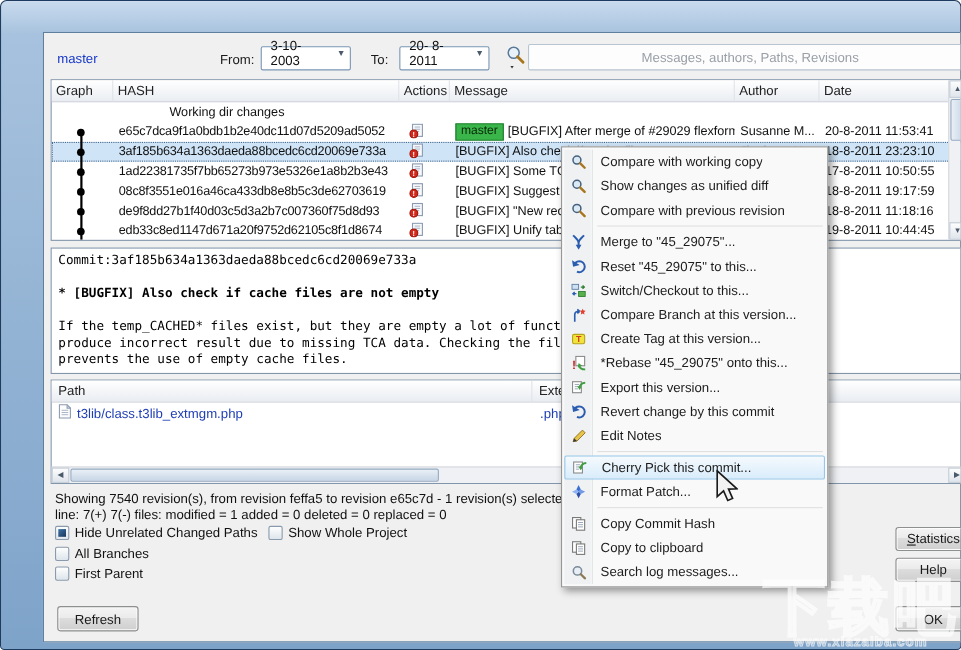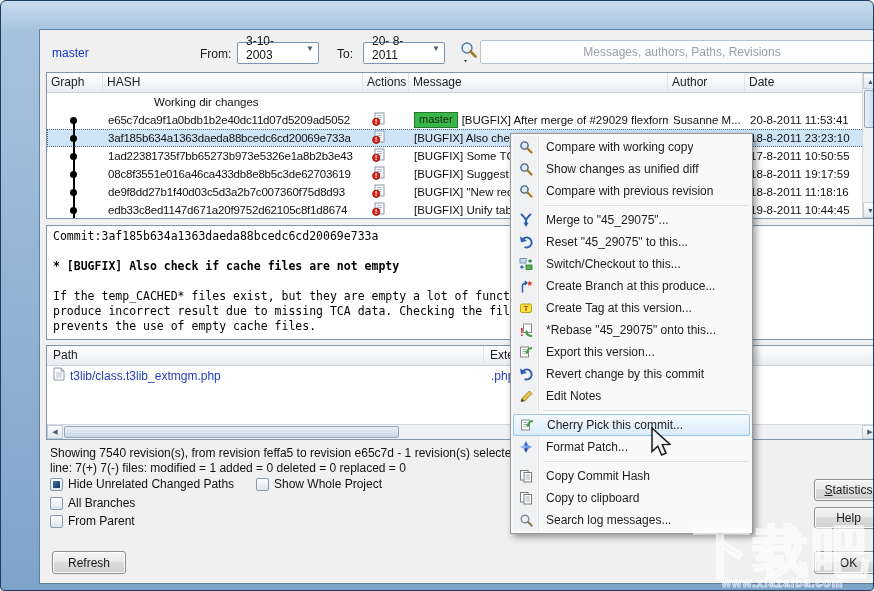--- a/index.html
+++ b/index.html
@@ -314,31 +314,31 @@
       </div>
     </div>
 
     <div class="status1">Showing 7540 revision(s), from revision feffa5 to revision e65c7d - 1 revision(s) selected</div>
     <div class="status2">line: 7(+) 7(-) files: modified = 1 added = 0 deleted = 0 replaced = 0</div>
 
     <div class="check" style="left:10px; top:447px;">
       <span class="cbox checked"></span>
       <span>Hide Unrelated Changed Paths</span>
     </div>
-    <div class="check" style="left:216px; top:447px;">
+    <div class="check" style="left:204px; top:447px;">
       <span class="cbox"></span>
       <span>Show Whole Project</span>
     </div>
     <div class="check" style="left:10px; top:466px;">
       <span class="cbox"></span>
       <span>All Branches</span>
     </div>
     <div class="check" style="left:10px; top:484px;">
       <span class="cbox"></span>
-      <span>From Parent</span>
+      <span>First Parent</span>
     </div>
 
     <div class="btn" style="left:12px; top:521px; width:74px; height:23px;">
         <span>Refresh</span>
       </div>
     <div class="btn btn-statistics" style="left:774px; top:449px; width:69px; height:22px;">
         <span>Statistics</span>
       </div>
     <div class="btn" style="left:774px; top:477px; width:69px; height:22px;">
         <span>Help</span>
@@ -405,21 +405,21 @@
           </span>
         <span class="ml">Switch/Checkout to this...</span>
       </div>
       <div class="mi">
         <span class="ic">
             <svg width="14" height="14" viewBox="0 0 14 14">
               <path d="M3.5 13.5 V7 C3.5 4.5 5.5 4 8 4 M8 4 l-2.2 -1.8 M8 4 l-2.2 1.8" fill="none" stroke="#2a5db0" stroke-width="1.5"></path>
               <path d="M10.7 1.6 l0.8 1.7 1.9 .3 -1.4 1.3 .35 1.9 -1.65 -.9 -1.65 .9 .35 -1.9 -1.4 -1.3 1.9 -.3 Z" fill="#e33e2b"></path>
             </svg>
           </span>
-        <span class="ml">Create Branch at this produce...</span>
+        <span class="ml">Compare Branch at this version...</span>
       </div>
       <div class="mi">
         <span class="ic">
             <svg width="14" height="14" viewBox="0 0 14 14">
               <rect x="1.5" y="3" width="11" height="8.5" rx="1.5" fill="#f2e33c" stroke="#b8a21a"></rect>
               <text x="7" y="10" font-size="8" font-weight="bold" fill="#d23a1f" text-anchor="middle" font-family="Liberation Sans,sans-serif">T</text>
             </svg>
           </span>
         <span class="ml">Create Tag at this version...</span>
       </div>

